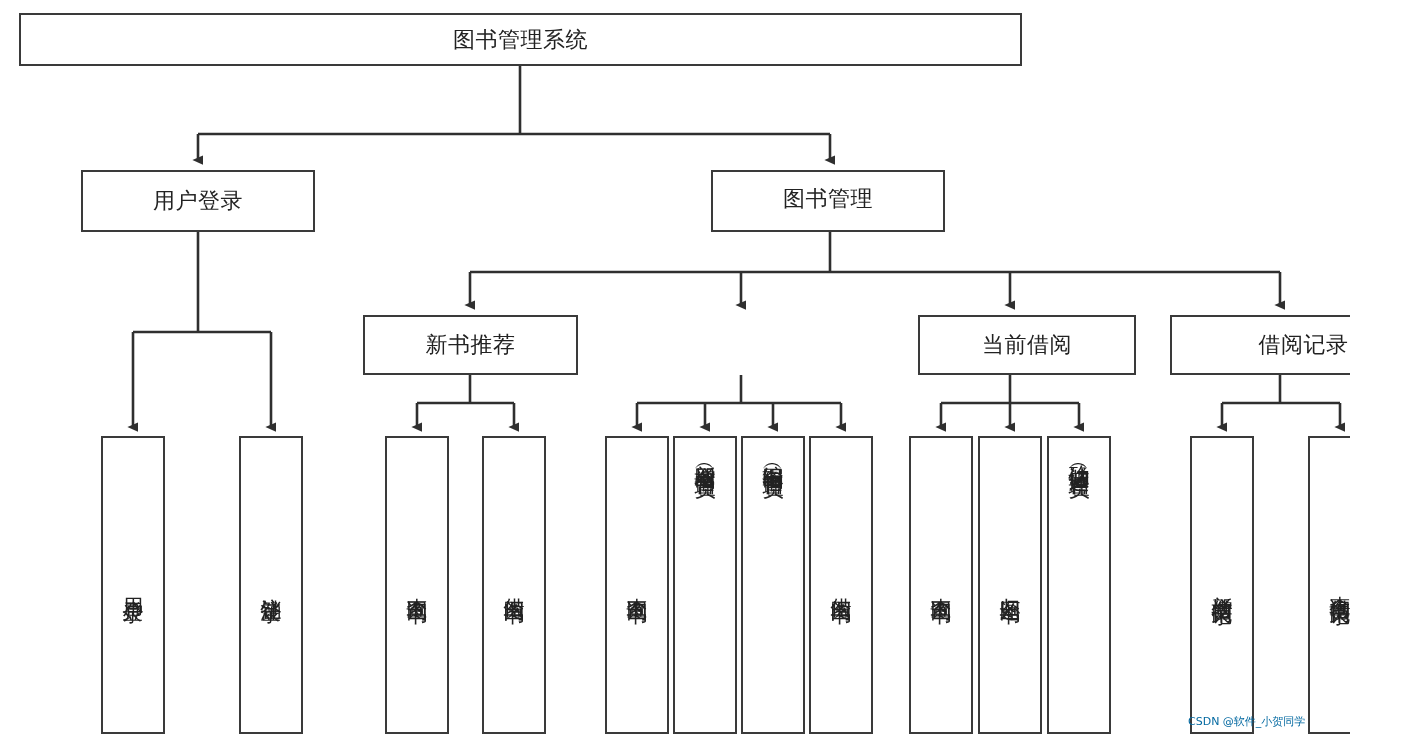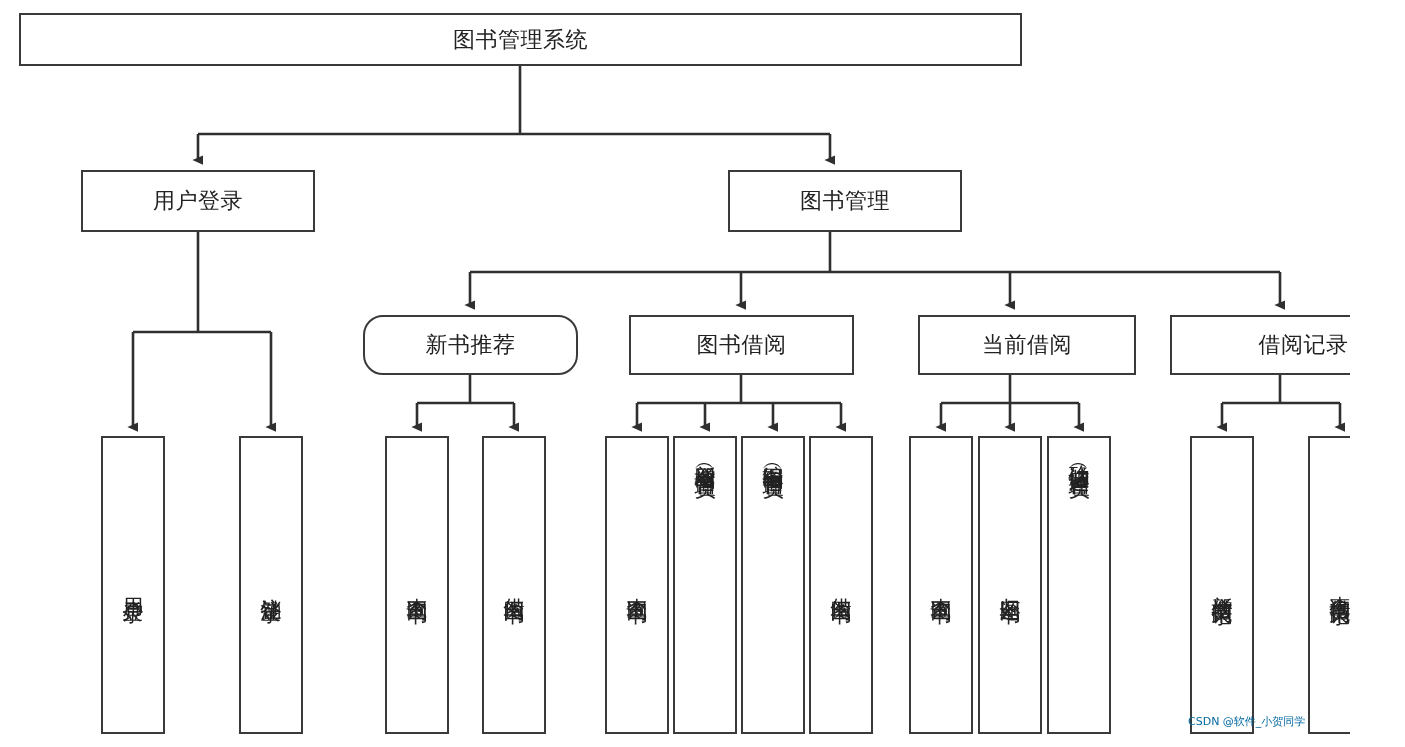--- a/index.html
+++ b/index.html
@@ -128,31 +128,28 @@
   </svg>
 
   <div class="node horiz" style="left:19px; top:13px; width:1003px; height:53px;">
     <span class="label">图书管理系统</span>
   </div>
 
   <div class="node horiz" style="left:81px; top:170px; width:234px; height:62px;">
     <span class="label">用户登录</span>
   </div>
 
-  <div class="node horiz" style="left:728px; top:170px; width:234px; height:62px;">
+  <div class="node horiz" style="left:711px; top:170px; width:234px; height:62px;font-family:Liberation Mono, monospace;">
     <span class="label">图书管理</span>
   </div>
 
-  <div class="node horiz" style="left:363px; top:315px; width:215px; height:60px;border-radius:20px;">
+  <div class="node horiz" style="left:363px; top:315px; width:215px; height:60px;">
     <span class="label">新书推荐</span>
   </div>
 
-  <div class="node horiz" style="left:629px; top:315px; width:225px; height:60px;">
-    <span class="label">图书借阅</span>
-  </div>
 
   <div class="node horiz" style="left:902px; top:315px; width:218px; height:60px;margin-left:16px;">
     <span class="label">当前借阅</span>
   </div>
 
   <div class="node horiz" style="left:1170px; top:315px; width:220px; height:60px;padding-left:47px;">
     <span class="label">借阅记录</span>
   </div>
 
   <div class="node vert centered" style="left:101px; top:436px; width:64px; height:298px;">

